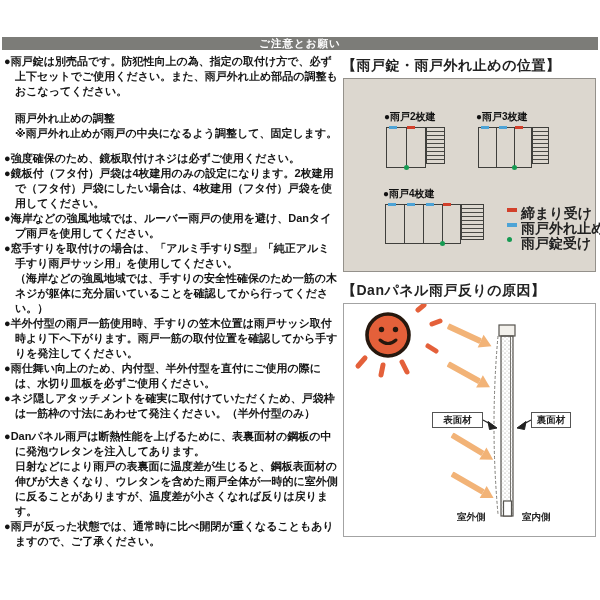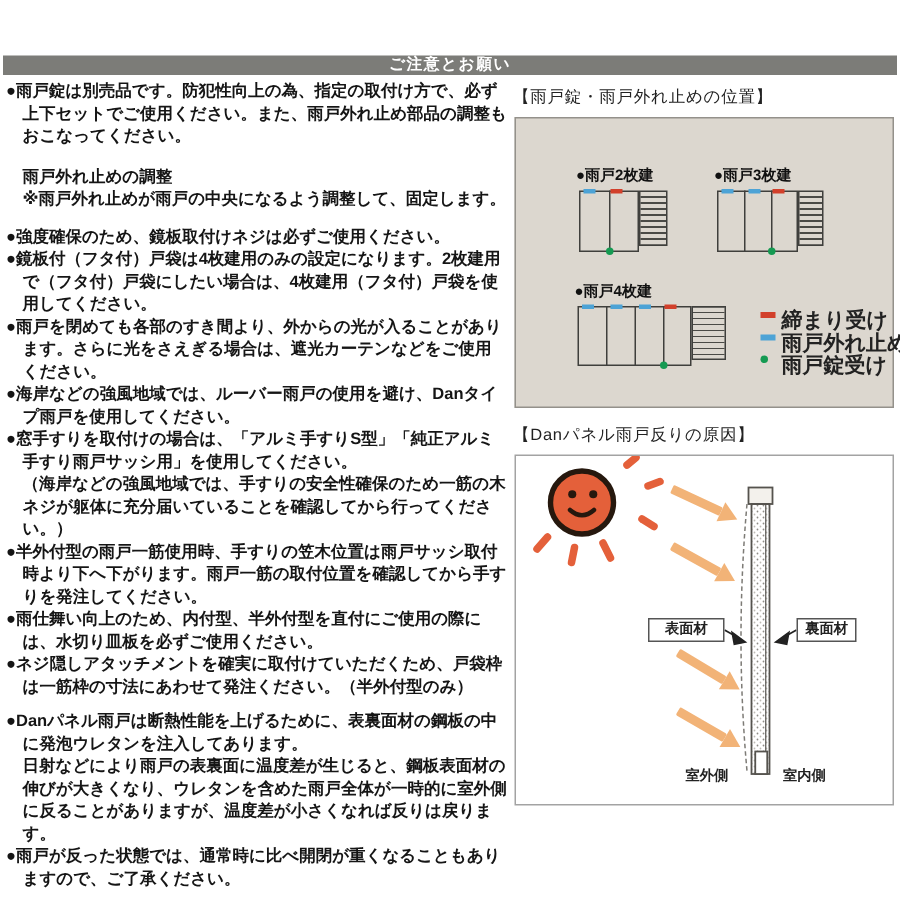--- a/index.html
+++ b/index.html
@@ -12,21 +12,21 @@
          background:#7c7c78; color:#fff; font-size:10.5px; font-weight:bold;
          text-align:center; line-height:13px; letter-spacing:1px; }
 
   
   #notes { position:absolute; left:4px; top:54px; width:334px;
            font-size:11px; line-height:15px; font-weight:bold; color:#151515; }
   .note { text-indent:-11px; padding-left:11px; }
   .note.ind { text-indent:0; }
 
   
-  .sec-title { position:absolute; font-size:11px; font-weight:normal; color:#222; letter-spacing:0.5px; white-space:nowrap; }
+  .sec-title { position:absolute; font-size:14px; font-weight:bold; color:#222; letter-spacing:0.5px; white-space:nowrap; }
   #box1 { position:absolute; left:343px; top:78px; width:253px; height:194px;
           background:#dcd7cf; border:1px solid #94918b; }
   #box2 { position:absolute; left:343px; top:303px; width:253px; height:234px;
           background:#ffffff; border:1px solid #a3a3a3; }
 
   .diag-label { position:absolute; font-size:10px; font-weight:bold; color:#111; white-space:nowrap; }
   .rect { position:absolute; border:1px solid #3f3f3c; }
   .divider { position:absolute; width:1px; background:#3f3f3c; }
   .hatch { position:absolute; border:1px solid #3f3f3c;
            background:repeating-linear-gradient(to bottom, transparent 0 3px, #4a4a46 3px 4px); }
@@ -49,21 +49,20 @@
   <div class="hdr">
     <span>ご注意とお願い</span>
   </div>
 
   <div id="notes">
       <div class="note" style="margin-top: 0px;">●雨戸錠は別売品です。防犯性向上の為、指定の取付け方で、必ず上下セットでご使用ください。また、雨戸外れ止め部品の調整もおこなってください。</div>
       <div class="note ind" style="margin-top: 12px;">雨戸外れ止めの調整</div>
       <div class="note ind" style="margin-top: 0px;">※雨戸外れ止めが雨戸の中央になるよう調整して、固定します。</div>
       <div class="note" style="margin-top: 10px;">●強度確保のため、鏡板取付けネジは必ずご使用ください。</div>
       <div class="note" style="margin-top: 0px;">●鏡板付（フタ付）戸袋は4枚建用のみの設定になります。2枚建用で（フタ付）戸袋にしたい場合は、4枚建用（フタ付）戸袋を使用してください。</div>
-      <div class="note" style="margin-top: 0px;">●雨戸を閉めても各部のすき間より、外からの光が入ることがあります。さらに光をさえぎる場合は、遮光カーテンなどをご使用ください。</div>
       <div class="note" style="margin-top: 0px;">●海岸などの強風地域では、ルーバー雨戸の使用を避け、Danタイプ雨戸を使用してください。</div>
       <div class="note" style="margin-top: 0px;">●窓手すりを取付けの場合は、「アルミ手すりS型」「純正アルミ手すり雨戸サッシ用」を使用してください。</div>
       <div class="note ind" style="margin-top: 0px;">（海岸などの強風地域では、手すりの安全性確保のため一筋の木ネジが躯体に充分届いていることを確認してから行ってください。）</div>
       <div class="note" style="margin-top: 0px;">●半外付型の雨戸一筋使用時、手すりの笠木位置は雨戸サッシ取付時より下へ下がります。雨戸一筋の取付位置を確認してから手すりを発注してください。</div>
       <div class="note" style="margin-top: 0px;">●雨仕舞い向上のため、内付型、半外付型を直付にご使用の際には、水切り皿板を必ずご使用ください。</div>
       <div class="note" style="margin-top: 0px;">●ネジ隠しアタッチメントを確実に取付けていただくため、戸袋枠は一筋枠の寸法にあわせて発注ください。（半外付型のみ）</div>
       <div class="note" style="margin-top: 8px;">●Danパネル雨戸は断熱性能を上げるために、表裏面材の鋼板の中に発泡ウレタンを注入してあります。</div>
       <div class="note ind" style="margin-top: 0px;">日射などにより雨戸の表裏面に温度差が生じると、鋼板表面材の伸びが大きくなり、ウレタンを含めた雨戸全体が一時的に室外側に反ることがありますが、温度差が小さくなれば反りは戻ります。</div>
       <div class="note" style="margin-top: 0px;">●雨戸が反った状態では、通常時に比べ開閉が重くなることもありますので、ご了承ください。</div>
     </div>

